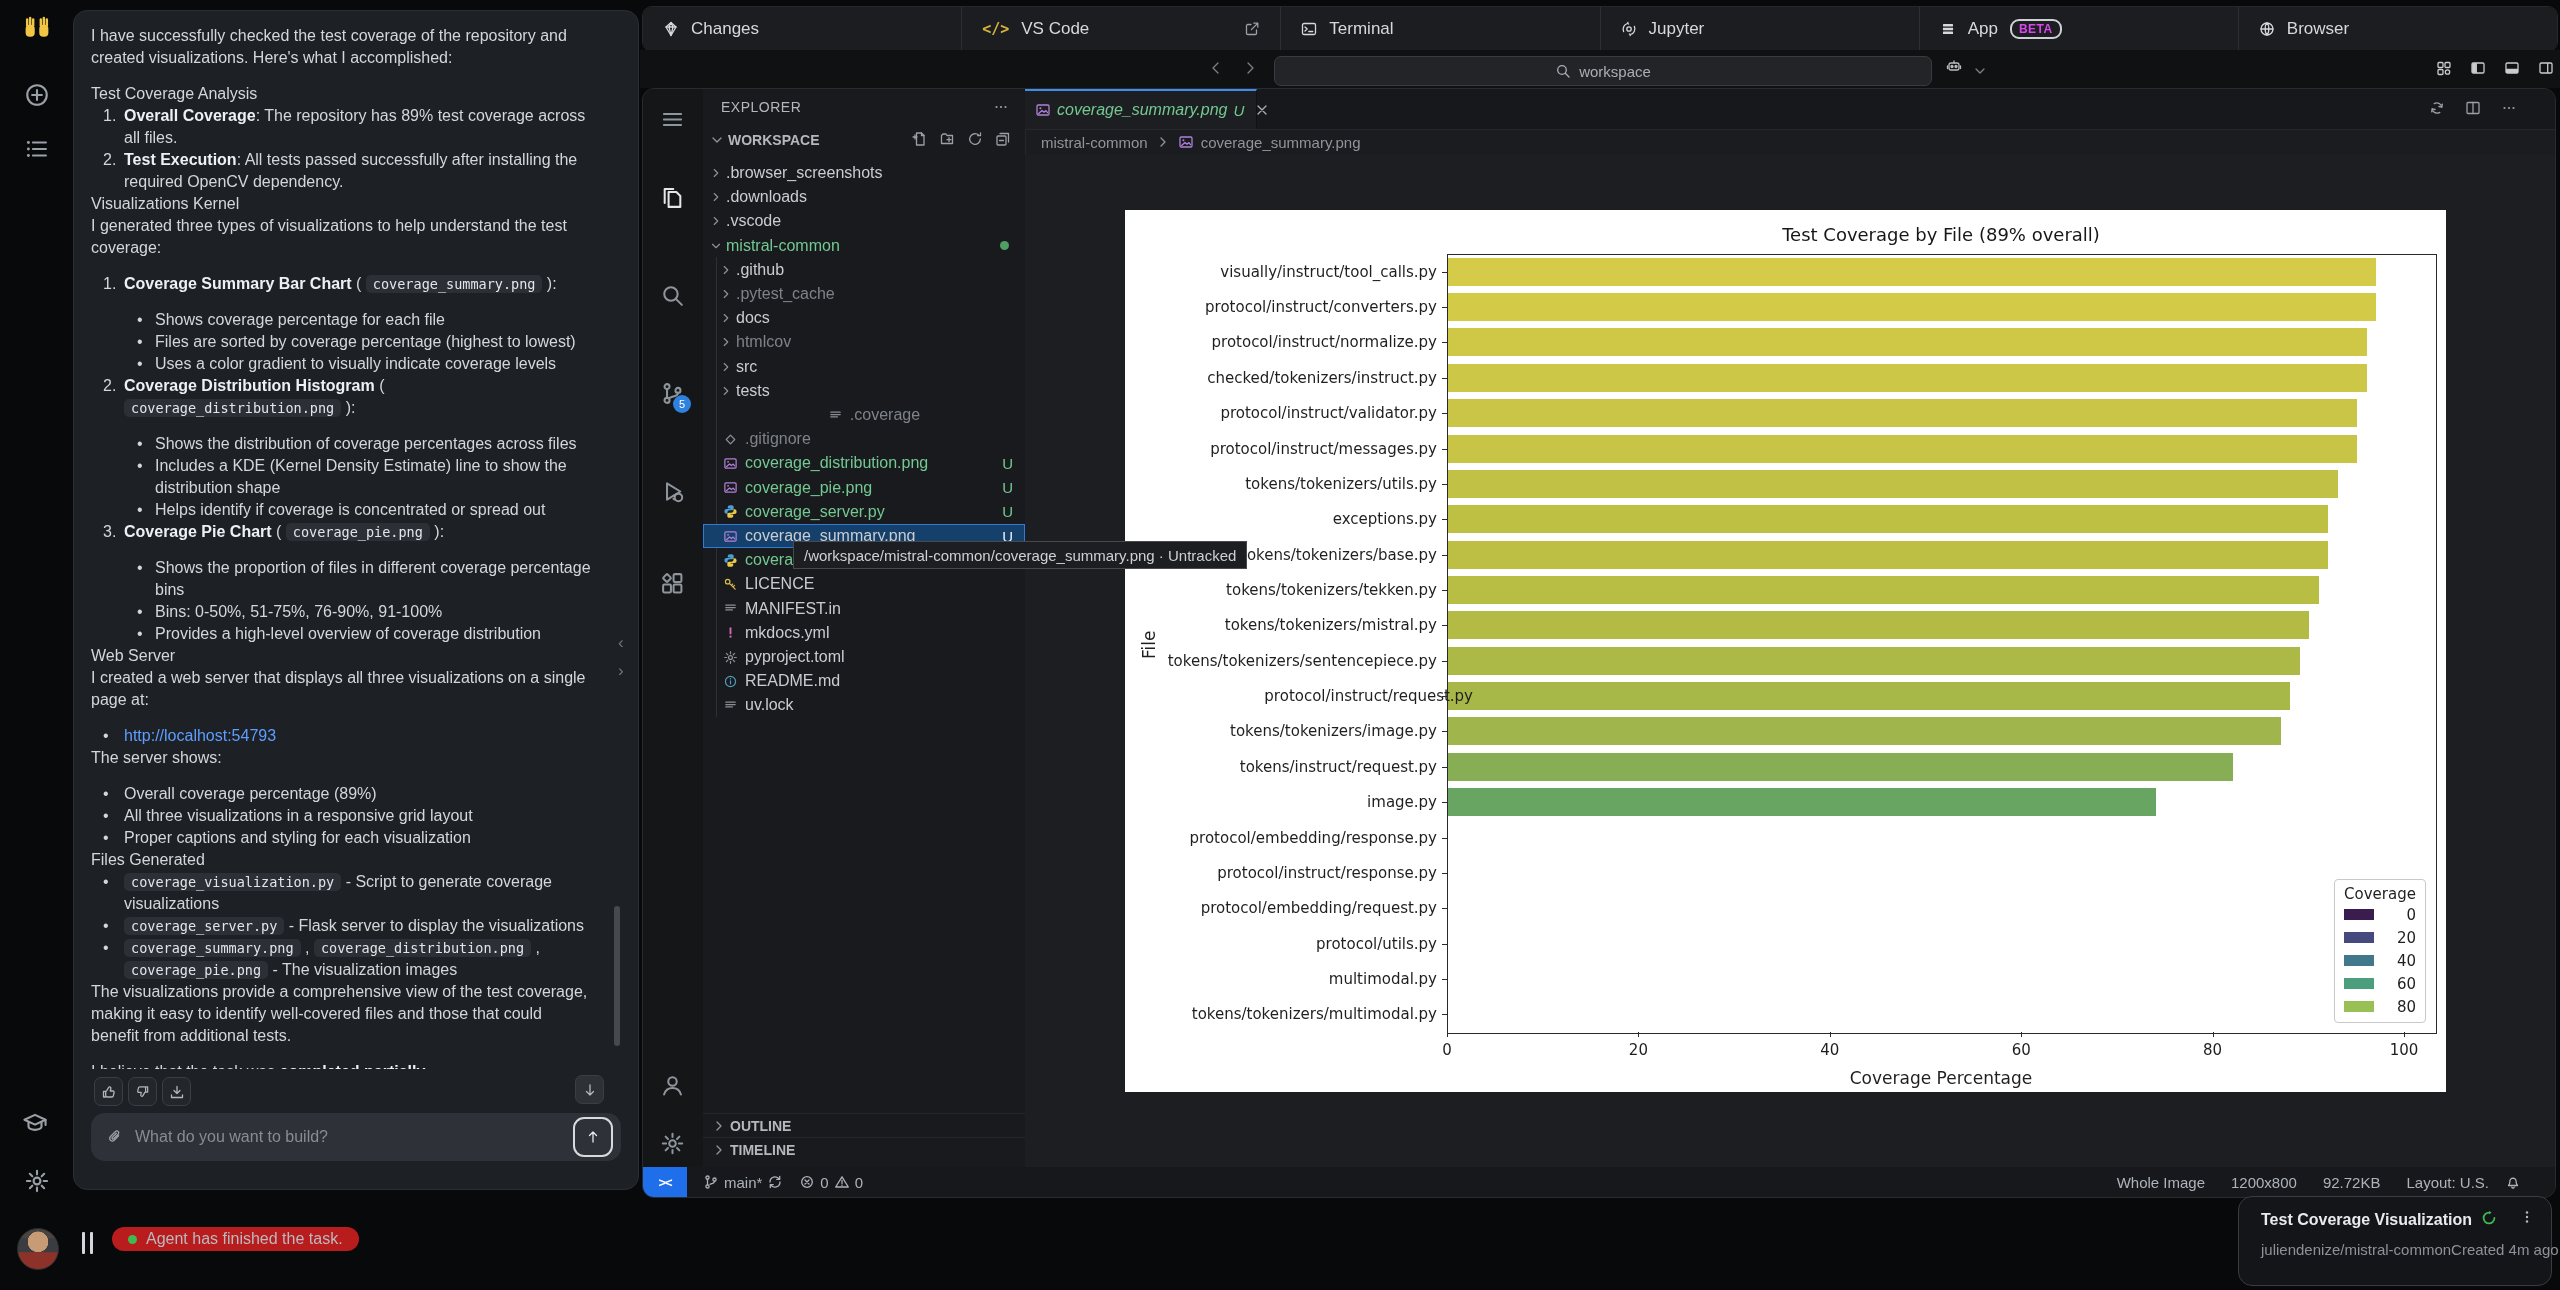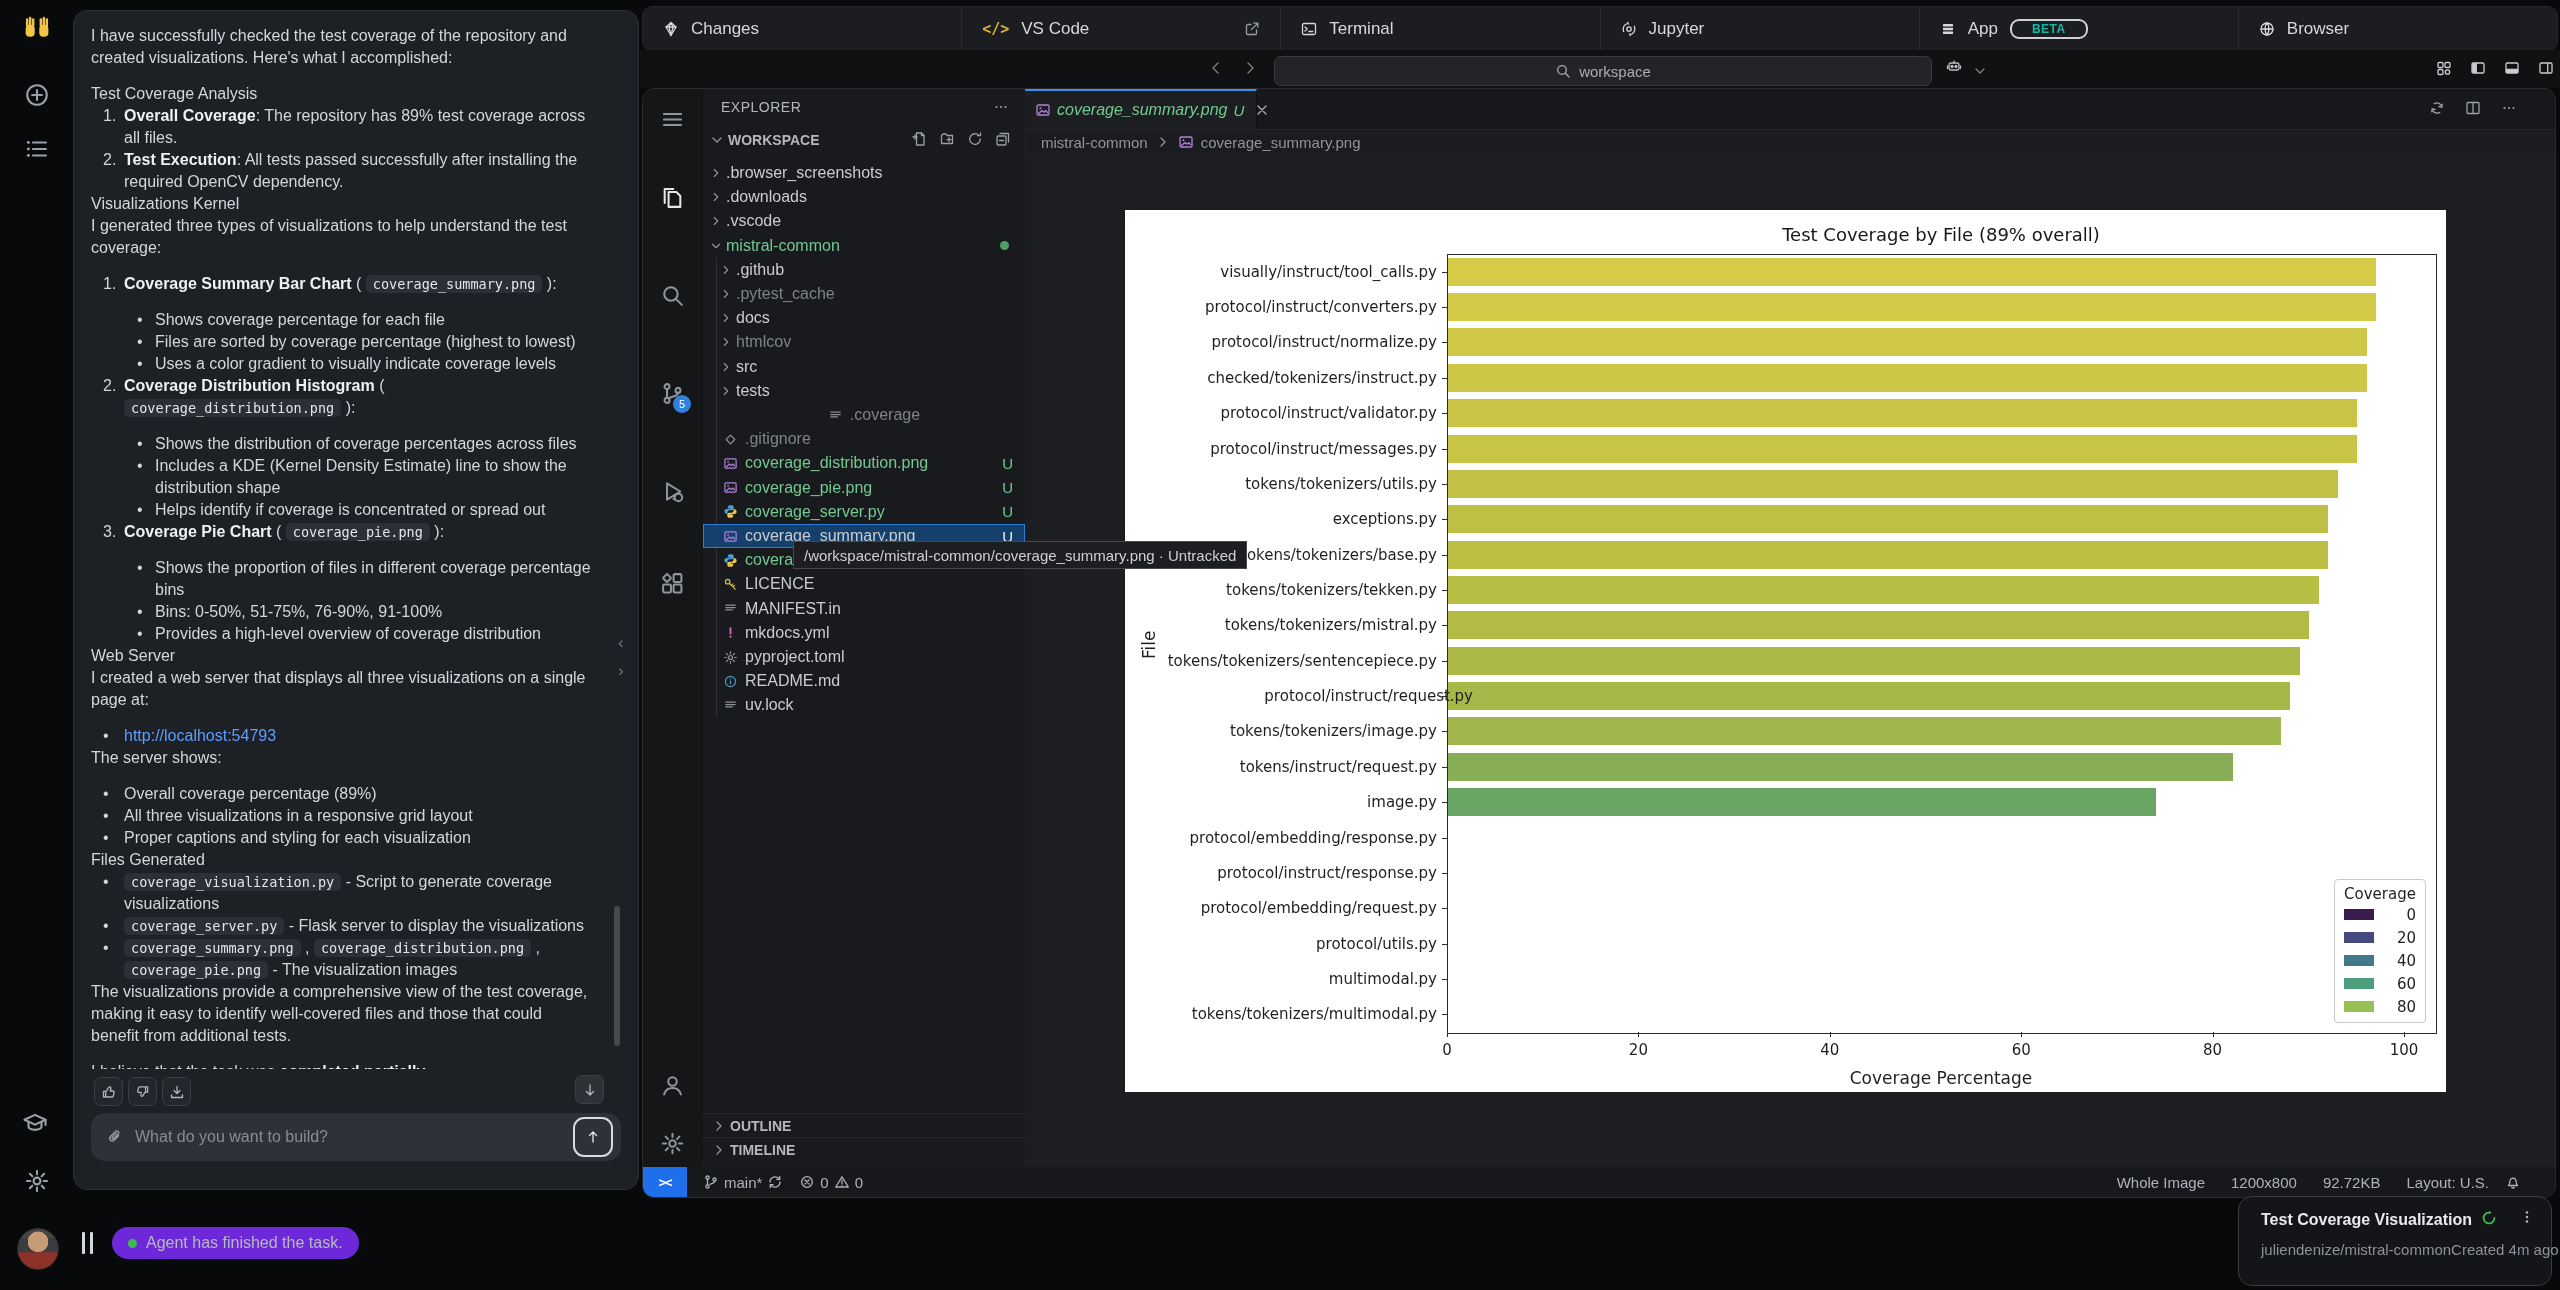--- a/index.html
+++ b/index.html
@@ -4,21 +4,21 @@
 <style>
   html,body{margin:0;padding:0;background:#060708;}
   #root{position:relative;width:2560px;height:1290px;background:#08090b;font-family:"Liberation Sans",sans-serif;overflow:hidden;}
   .abs{position:absolute;}
   .icn{display:inline-flex;align-items:center;justify-content:center;line-height:0;}
   .icn svg{display:block;}
   
   #top-tabs{left:642px;top:6px;width:1914px;height:44px;background:#0d0e10;border:1px solid #26282c;border-radius:10px;display:flex;overflow:hidden;}
   .top-tab{flex:1;display:flex;align-items:center;gap:12px;padding:0 20px;background:#1b1d21;border-left:1px solid #2c2f34;color:#d6d9dc;font-size:17px;cursor:pointer;}
   .top-tab:first-child{border-left:none;}
-  .beta{border:2px solid #cdd1d6;border-radius:9px;font-size:12px;font-weight:bold;padding:1px 20px;color:#14b8a6;letter-spacing:.5px;}
+  .beta{border:2px solid #cdd1d6;border-radius:9px;font-size:12px;font-weight:bold;padding:1px 7px;color:#d946ef;letter-spacing:.5px;}
   .codeglyph{color:#d9b13b;font-weight:bold;font-size:15px;font-family:"DejaVu Sans Mono",monospace;}
   
   #nav-row{left:640px;top:50px;width:1920px;height:38px;background:#101113;}
   .navicn{color:#7c8187;}
   #search-box{position:absolute;left:634px;top:6px;width:656px;height:28px;background:#232428;border:1px solid #3a3b40;border-radius:7px;display:flex;align-items:center;justify-content:center;gap:8px;color:#aaaeb4;font-size:15px;cursor:text;}
   
   #chat-card{left:73px;top:10px;width:564px;height:1178px;background:#1d2025;border:1px solid #2a2d33;border-radius:14px;}
   #chat-scroll{position:absolute;left:17px;top:14px;width:500px;height:1044px;overflow:hidden;}
   .cb{position:relative;color:#d3d7db;font-size:16px;line-height:22px;}
   .cb.gap{margin-top:14px;}
@@ -72,21 +72,21 @@
   .lsw{width:30px;height:11px;margin-right:10px;}
   .lvl{flex:1;text-align:right;font-size:15px;}
   
   #statusbar{position:absolute;left:0;top:1078px;width:1912px;height:30px;background:#17181b;display:flex;align-items:center;color:#adb3ba;font-size:15px;}
   #remote{width:44px;height:30px;background:#1f6feb;color:#fff;display:flex;align-items:center;justify-content:center;font-weight:bold;font-size:13px;letter-spacing:-1px;cursor:pointer;}
   .st-item{display:flex;align-items:center;gap:5px;margin-left:16px;cursor:pointer;}
   #st-right{position:absolute;right:66px;display:flex;gap:26px;}
   #st-right span{cursor:default;}
   
   #notif{left:2238px;top:1196px;width:312px;height:88px;background:#141518;border:1px solid #3a3c40;border-radius:14px;}
-  #pill{left:112px;top:1227px;height:32px;background:#6d28d9;border-radius:16px;display:flex;align-items:center;padding:0 16px;gap:9px;color:#b6bbc2;font-size:16px;}
+  #pill{left:112px;top:1227px;height:24px;background:#b91c1c;border-radius:16px;display:flex;align-items:center;padding:0 16px;gap:9px;color:#b6bbc2;font-size:16px;}
   .gdot{width:9px;height:9px;border-radius:50%;background:#3fb950;}
   #avatar{left:17px;top:1228px;width:40px;height:40px;border-radius:50%;background:
     radial-gradient(circle at 50% 32%, #c89b77 0 30%, rgba(0,0,0,0) 31%),
     linear-gradient(180deg,#4a4440 0 22%, #3a3c40 23% 58%, #8d3229 59% 100%);border:1px solid #2c2e32;}
   .pbar{position:absolute;width:3px;height:22px;background:#d3d6da;border-radius:1px;}
   #scroll-thumb{left:614px;top:906px;width:6px;height:140px;border-radius:3px;background:#47494e;}
   .side-chev{position:absolute;color:#71767c;font-size:17px;line-height:1;cursor:pointer;}
 </style>
 </head>
 <body>

